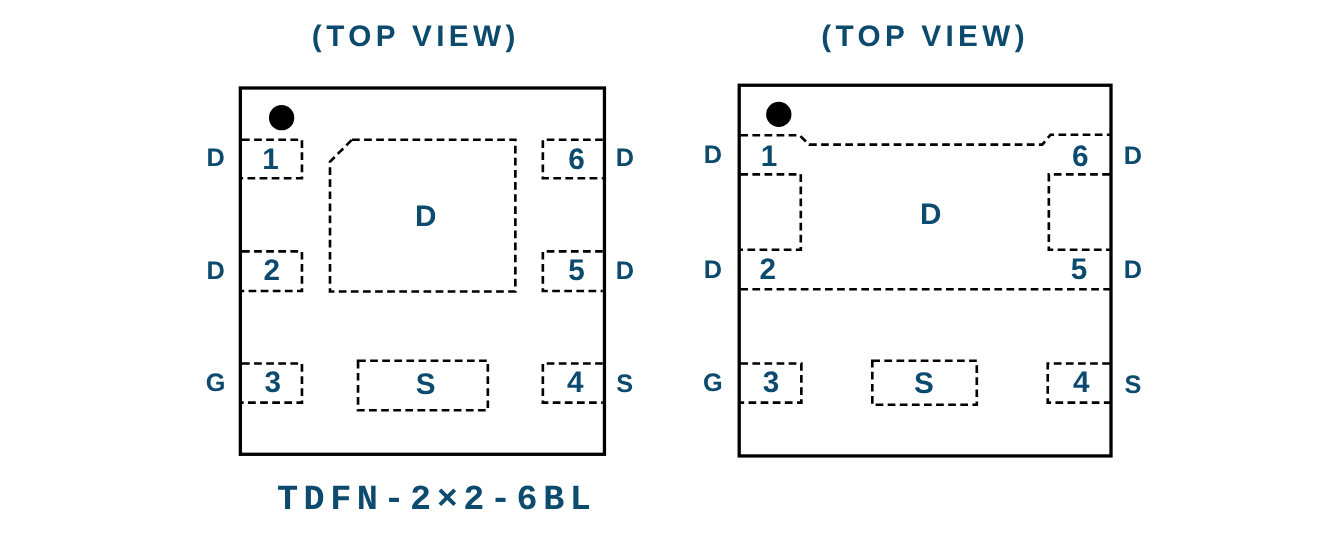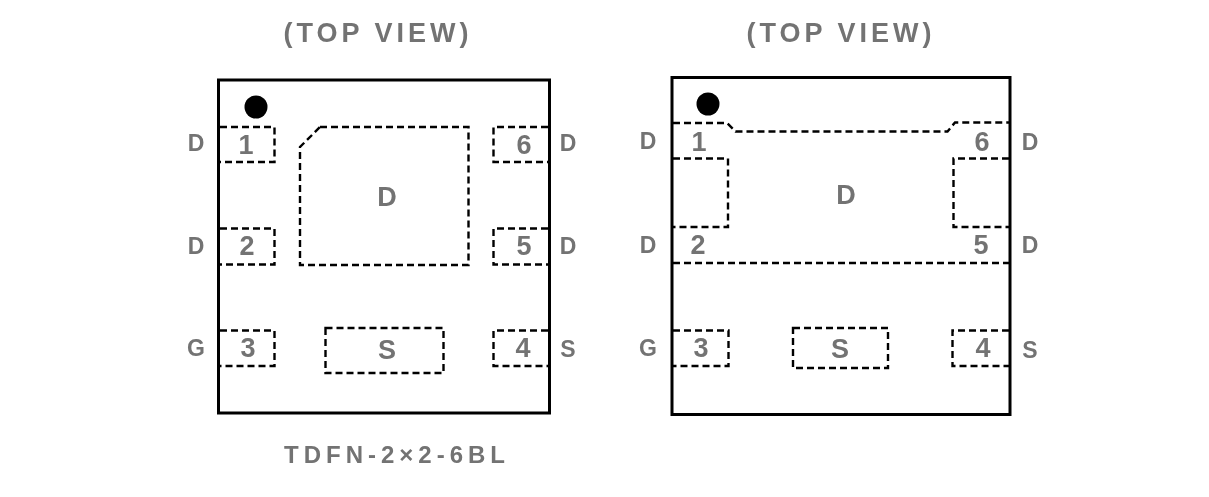--- a/index.html
+++ b/index.html
@@ -14,24 +14,24 @@
   .overlay{position:absolute;left:0;top:0;}
   .solid{fill:none;stroke:#000;stroke-width:3;}
   .dash{fill:none;stroke:#000;stroke-width:2.4;stroke-dasharray:7 4;}
   .dot{fill:#000;stroke:none;}
   .txt{
     position:absolute;
     transform:translate(-50%,-50%);
     line-height:1;
     white-space:nowrap;
     font-weight:bold;
-    color:#737373;
+    color:#0c4a6e;
   }
   .t-title{font-size:27px;letter-spacing:4px;}
-  .t-caption{font-size:24px;letter-spacing:5px;}
+  .t-caption{font-size:32px;letter-spacing:5px;font-family:Liberation Mono, monospace;}
   .t-num{font-size:27px;}
   .t-pad{font-size:27px;}
   .t-io{font-size:23px;}
 </style>
 </head>
 <body>
 
 <div class="canvas">
 
   <svg class="overlay" width="1209" height="497" viewBox="0 0 1209 497">

